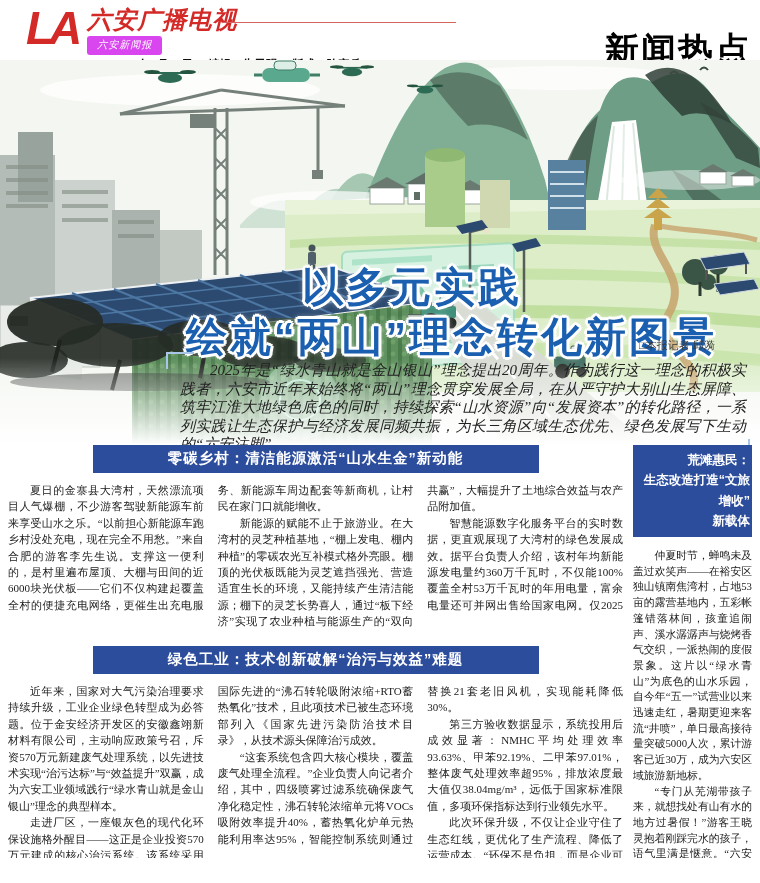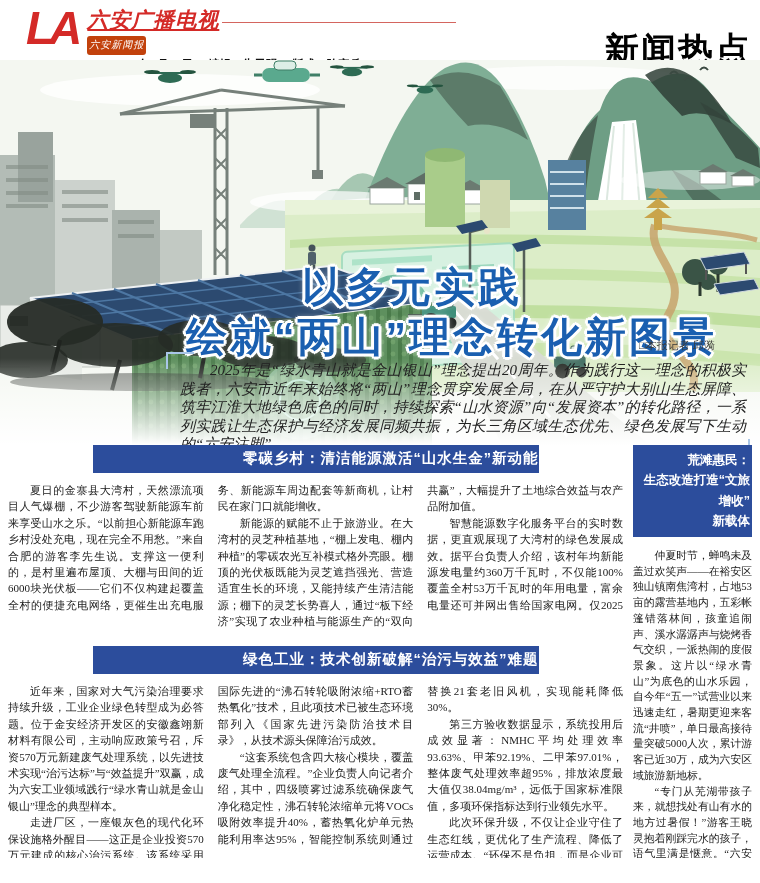--- a/index.html
+++ b/index.html
@@ -6,24 +6,24 @@
   .page{position:relative;width:760px;height:883px;background:#fff;overflow:hidden;
         font-family:"Liberation Serif",serif;color:#1a1a1a;}
 
   
   .masthead{position:relative;height:60px;}
   .logo{position:absolute;left:26px;top:6px;display:flex;align-items:flex-start;}
   .logo-mark{font-family:"Liberation Sans",sans-serif;font-weight:900;font-style:italic;
              font-size:46px;line-height:44px;color:#d42a27;letter-spacing:-5px;}
   .logo-text{margin-left:10px;padding-top:3px;}
   .logo-name{font-family:"DejaVu Serif",serif;font-weight:bold;font-style:italic;
-             font-size:21px;color:#d42a27;line-height:22px;letter-spacing:1px;text-decoration:underline;}
-  .logo-badge{display:inline-block;margin-top:5px;background:#c2410c;color:#fff;
+             font-size:24px;color:#d42a27;line-height:22px;letter-spacing:1px;}
+  .logo-badge{display:inline-block;margin-top:5px;background:#d946ef;color:#fff;
               font-family:"DejaVu Serif",serif;font-style:italic;font-size:10px;
-              padding:2px 2px 3px;border-radius:3px;letter-spacing:1px;}
+              padding:2px 10px 3px;border-radius:3px;letter-spacing:1px;}
   .logo-rule{position:absolute;left:222px;top:22px;width:234px;height:1px;background:#d4655f;}
   .dateline{position:absolute;left:0;top:57px;display:flex;align-items:center;width:460px;gap:40px;}
   .rule{height:4px;background:#c9c9c9;}
   .rule-left{width:146px;}
   .rule-right{width:82px;}
   .date-text{font-family:"Liberation Sans",sans-serif;font-weight:bold;font-size:11.5px;
              color:#111;padding:0 12px;white-space:nowrap;}
   .date-text span{margin-right:12px;}
   .masthead-right{position:absolute;right:8px;top:26px;display:flex;align-items:flex-start;}
   .section-name{font-family:"Liberation Sans",sans-serif;font-weight:900;font-size:35px;
@@ -46,21 +46,21 @@
         font-style:italic;color:#222;text-align:justify;text-indent:2em;}
   .lead::before{content:"";position:absolute;left:-14px;top:-9px;width:26px;height:15px;
         border-left:2px solid #a9c6e8;border-top:2px solid #a9c6e8;}
   .lead::after{content:"";position:absolute;right:-4px;bottom:-2px;width:26px;height:15px;
         border-right:2px solid #a9c6e8;border-bottom:2px solid #a9c6e8;}
 
   
   .content{display:flex;gap:10px;padding:0 8px;height:413px;overflow:hidden;margin-top:0;}
   .main{width:615px;flex:0 0 615px;}
   .bar{background:#2c4d9c;color:#fff;font-family:"Liberation Sans",sans-serif;font-weight:bold;
-       font-size:14.5px;text-align:right;padding:4px 0 5px;width:446px;margin:0 auto 9px;
+       font-size:14.5px;text-align:center;padding:4px 0 5px;width:446px;margin:0 auto 9px;
        letter-spacing:1px;}
   .bar2{margin-top:7px;}
   .cols3{column-count:3;column-gap:14px;text-align:justify;font-size:11px;line-height:16.4px;
          overflow:hidden;}
   .cols3 p{margin:0;text-indent:2em;}
   .body1{height:157px;}
   .body2{height:196px;}
 
   .sidebar{flex:1;}
   .side-head{background:#2c4d9c;color:#fff;text-align:right;

